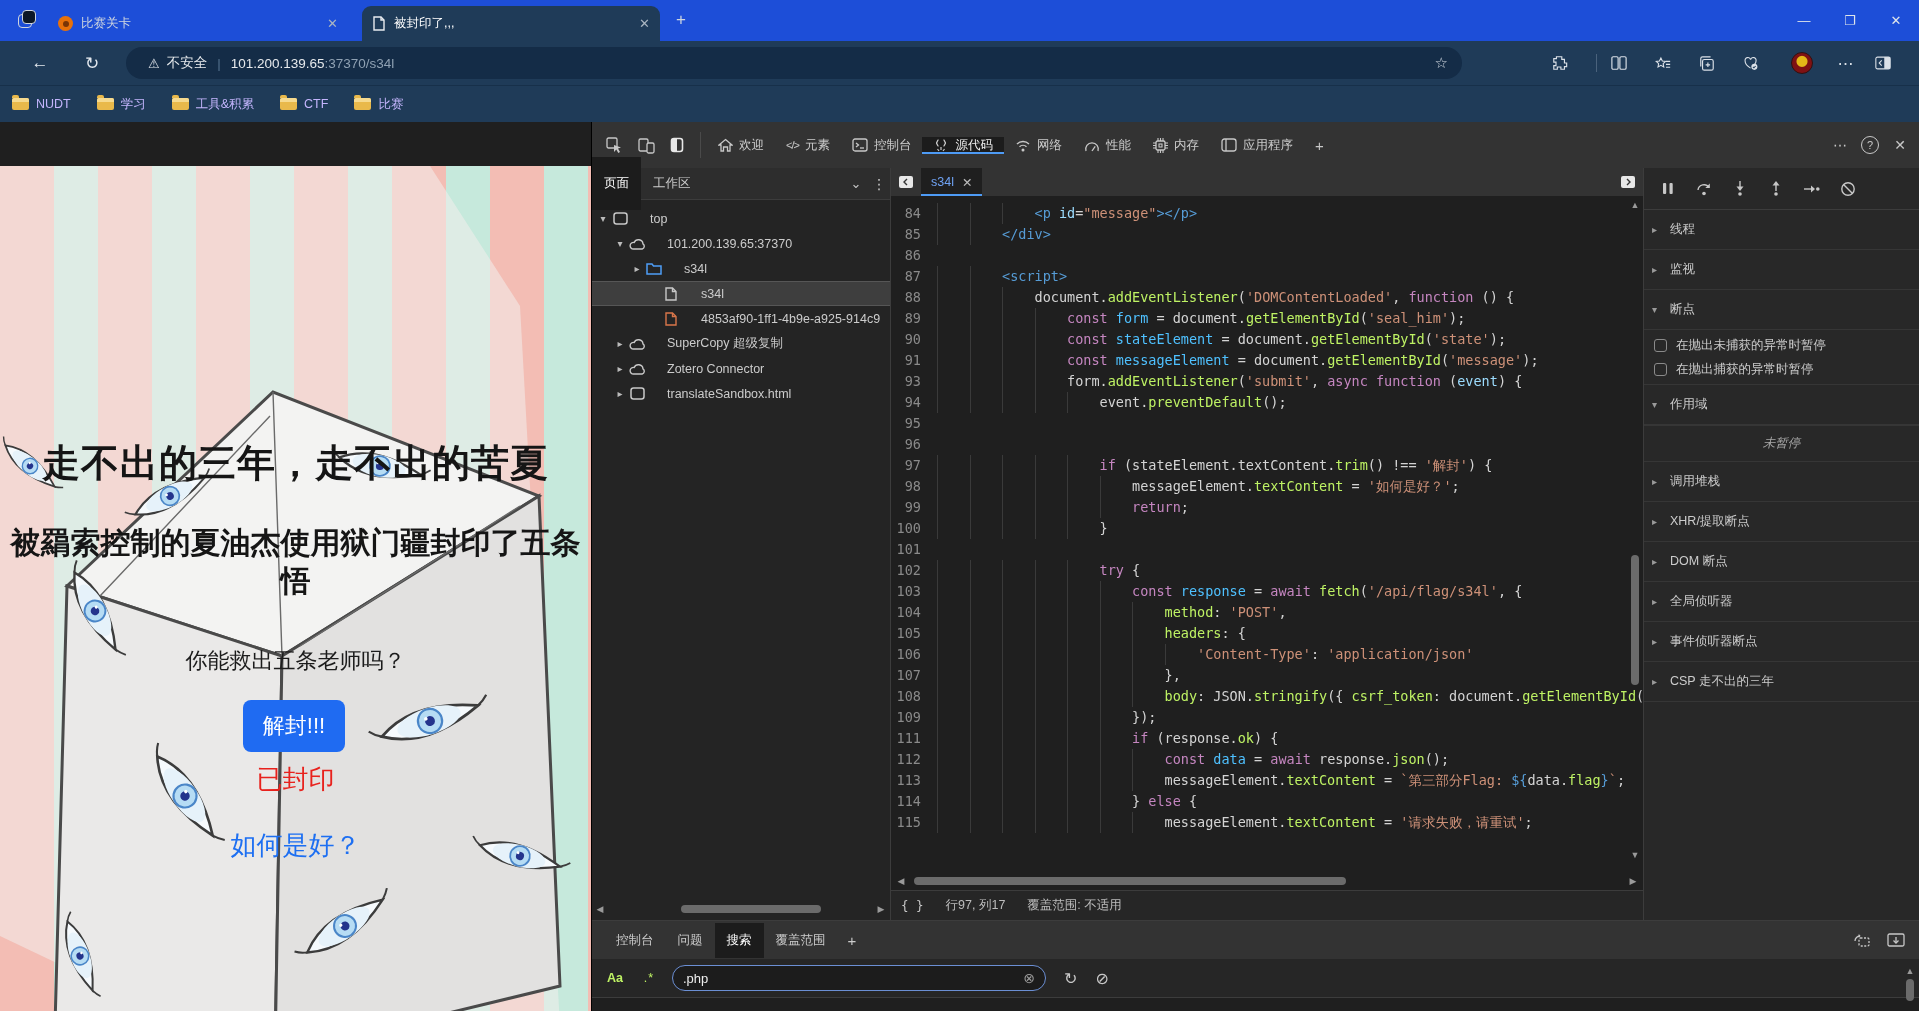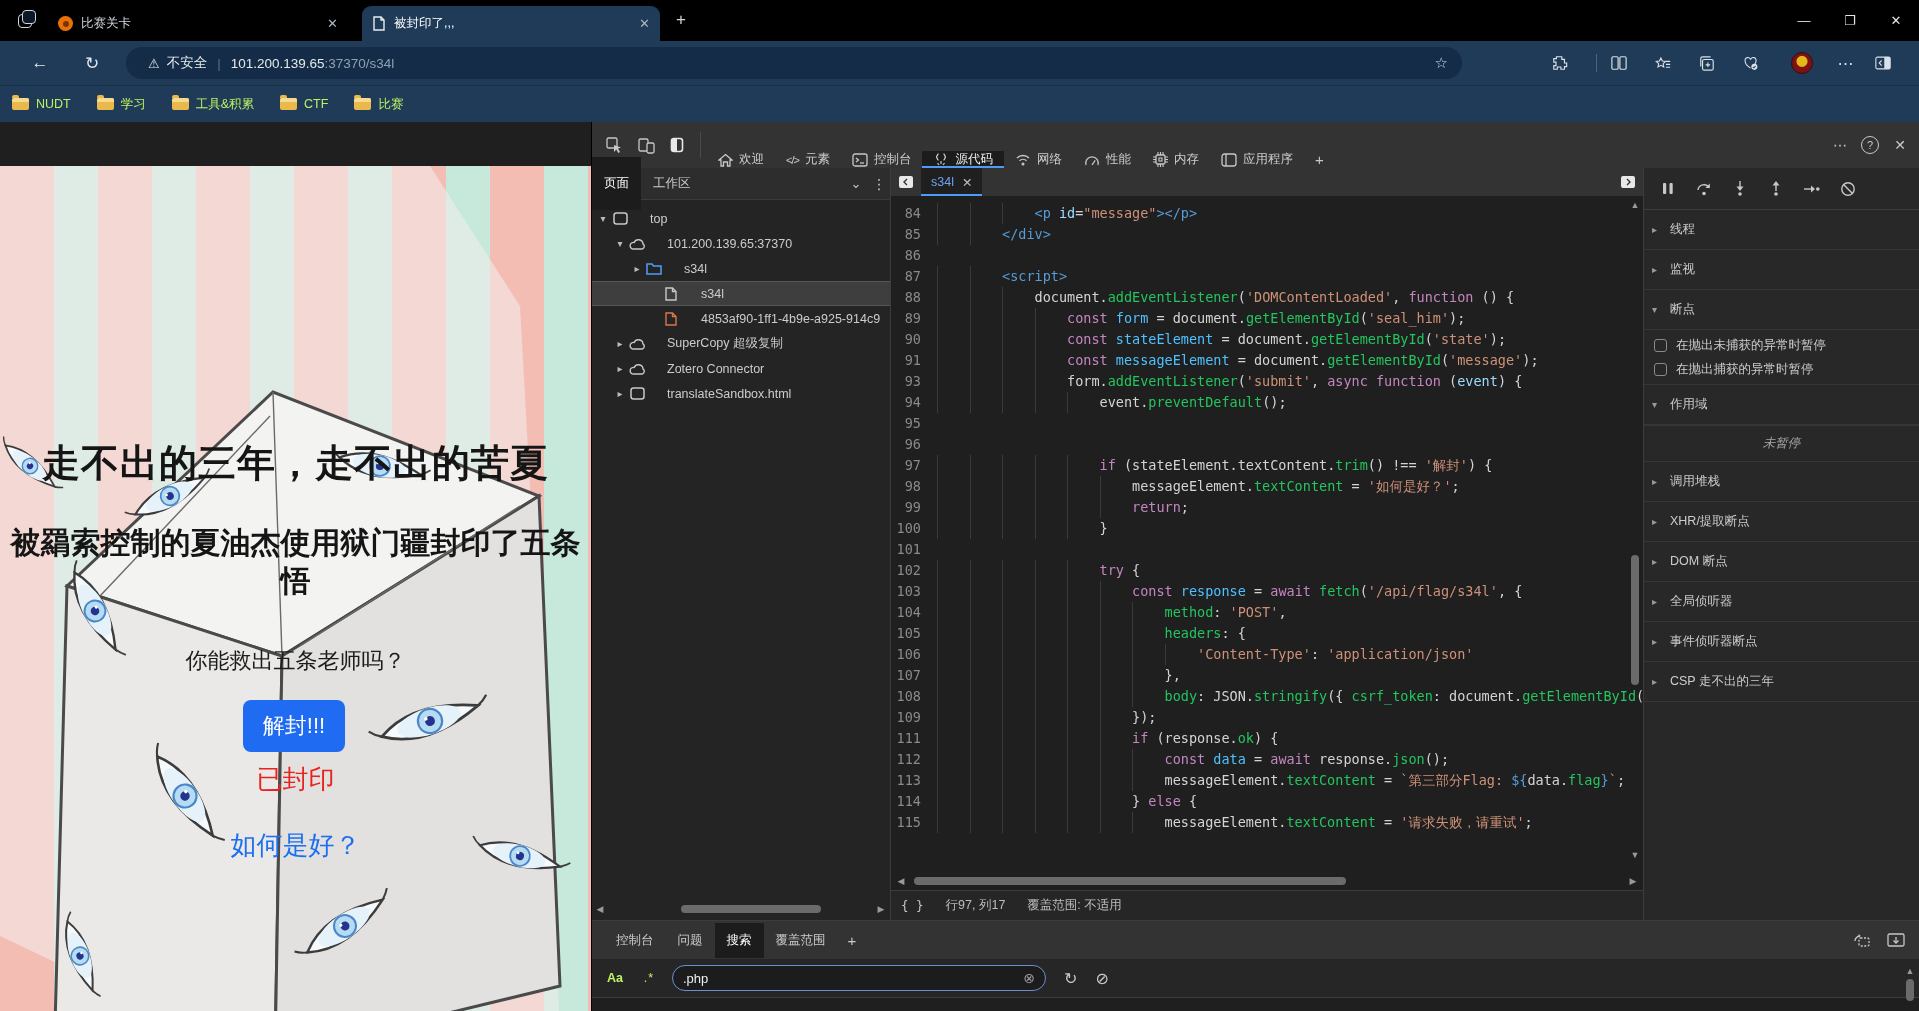--- a/index.html
+++ b/index.html
@@ -1,21 +1,21 @@
 <!DOCTYPE html>
 <html><head>
 <meta charset="utf-8">
 <style>
   *{margin:0;padding:0;box-sizing:border-box;}
   html,body{width:1919px;height:1011px;overflow:hidden;background:#000;}
   body{font-family:"Liberation Sans",sans-serif;}
   .screen{position:relative;width:1919px;height:1011px;background:#1f1f1f;overflow:hidden;}
 
   
-  .titlebar{position:absolute;left:0;top:0;width:1919px;height:41px;background:#000000;}
+  .titlebar{position:absolute;left:0;top:0;width:1919px;height:41px;background:#1d4ed8;}
   .ws-icon{position:absolute;left:18px;top:10px;width:20px;height:20px;color:#cfd6df;}
   .ws-icon .sq{position:absolute;border:1.6px solid #cfd6df;border-radius:4px;width:14px;height:14px;}
   .tab{position:absolute;top:6px;height:35px;display:flex;align-items:center;padding:0 10px;color:#cfd6df;font-size:12.5px;}
   .tab .fav{margin-right:8px;display:inline-flex;}
   .tab .ttl{flex:1;overflow:hidden;white-space:nowrap;}
   .tab .x{color:#aab6c2;font-size:13px;margin-left:8px;cursor:default;}
   .tab.inactive{left:48px;width:300px;}
   .tab.active{left:362px;width:298px;background:#1f3b58;border-radius:9px 9px 0 0;color:#fff;}
   .fav-orange{width:15px;height:15px;border-radius:50%;background:#e8710a;position:relative;}
   .fav-orange:after{content:"";position:absolute;left:4.5px;top:4.5px;width:6px;height:6px;border-radius:50%;background:#7a3506;}
@@ -30,21 +30,21 @@
   .addr .nsafe{margin-left:7px;}
   .addr .sep{margin:0 10px;color:#54708c;}
   .addr .suffix{color:#8fa1b3;}
   .addr .star{margin-left:auto;margin-right:14px;color:#cfd6df;font-size:15px;}
   .tb-icons{position:absolute;top:9px;right:0;height:26px;display:flex;align-items:center;color:#dbe1e8;}
   .tb-icons .ic{width:30px;display:flex;justify-content:center;margin-right:14px;}
   .tb-div{width:1px;height:18px;background:#4a627c;margin-right:14px;}
   .avatar{width:22px;height:22px;border-radius:50%;background:radial-gradient(circle at 50% 42%,#e3b818 0 5px,#7e1113 6px);border:1px solid #301010;}
 
   .bookmarks{position:absolute;left:0;top:85px;width:1919px;height:37px;background:#1f3b58;border-top:1px solid #17304a;display:flex;align-items:center;padding-left:12px;}
-  .bm{display:flex;align-items:center;margin-right:26px;color:#bef264;font-size:12.5px;}
+  .bm{display:flex;align-items:center;margin-right:26px;color:#c4b5fd;font-size:12.5px;}
   .bm .fold{width:17px;height:12px;background:#e9b94b;border-radius:2px;position:relative;margin-right:7px;}
   .bm .fold:before{content:"";position:absolute;left:0;top:-3px;width:7px;height:3px;background:#e9b94b;border-radius:2px 2px 0 0;}
   .bm .fold:after{content:"";position:absolute;left:0;top:0;width:17px;height:4px;background:#f6da8f;border-radius:2px 2px 0 0;}
 
   
   .page{position:absolute;left:0;top:122px;width:591px;height:889px;overflow:hidden;
         background:repeating-linear-gradient(90deg,#f3bdb4 0 54px,#c6e9dc 54px 98px);margin-top:44px;}
   .page svg.art{position:absolute;left:0;top:0;}
   .pg-h1{position:absolute;left:0;top:272px;width:100%;text-align:center;font-size:38px;font-weight:900;color:#151515;letter-spacing:1px;}
   .pg-h2{position:absolute;left:0;top:358px;width:100%;text-align:center;font-size:30px;font-weight:800;color:#151515;line-height:1.25;}
@@ -88,21 +88,21 @@
   .ed-tabs{height:28px;background:#333;display:flex;align-items:stretch;flex:none;}
   .ed-toggle{width:30px;display:flex;align-items:center;justify-content:center;color:#c8c8c8;}
   .ed-toggle.right{margin-left:auto;}
   .ed-tab{display:flex;align-items:center;gap:8px;padding:0 10px;background:#1f1f1f;color:#6fa2f3;box-shadow:inset 0 -2px 0 #4e9bf5;}
   .ed-tab .x{color:#bbb;}
   .code{position:relative;height:676px;overflow:hidden;flex:none;font-family:"DejaVu Sans Mono","Liberation Mono",monospace;font-size:13.5px;line-height:21px;padding-top:7px;}
   .code-line{display:flex;height:21px;white-space:pre;}
   .ln{width:46px;flex:none;text-align:right;color:#8a8a8a;padding-right:16px;}
   .ind{flex:none;display:inline-block;background:repeating-linear-gradient(to right,#3a3a3a 0 1px,transparent 1px 4ch);}
   .tok-k{color:#c586c0}.tok-t{color:#569cd6}.tok-v{color:#4fc1ff}.tok-p{color:#9cdcfe}
-  .tok-f{color:#22c55e}.tok-s{color:#ce9178}.tok-d{color:#d4d4d4}.tok-n{color:#9cdcfe}
+  .tok-f{color:#bef264}.tok-s{color:#ce9178}.tok-d{color:#d4d4d4}.tok-n{color:#9cdcfe}
   .vscroll{position:absolute;right:2px;top:32px;width:12px;height:660px;}
   .vscroll .up,.vscroll .dn{position:absolute;left:0;width:12px;text-align:center;color:#9a9a9a;font-size:9px;}
   .vscroll .up{top:0}.vscroll .dn{bottom:0}
   .vscroll .vthumb{position:absolute;left:2px;top:355px;width:8px;height:130px;background:#6b6b6b;border-radius:4px;}
   .ed-hscroll{height:18px;flex:none;display:flex;align-items:center;padding:0 4px;}
   .ed-status{height:30px;flex:none;border-top:1px solid #3c3c3c;display:flex;align-items:center;gap:22px;background:#262626;color:#bdbdbd;padding-left:10px;}
   .ed-status .brace{font-family:"DejaVu Sans Mono",monospace;color:#c8c8c8;}
 
   
   .debugger{width:276px;flex:none;background:#282828;border-left:1px solid #3c3c3c;}
@@ -305,21 +305,21 @@
             <rect x="9" y="6" width="7" height="10" rx="1.5" fill="#333" stroke="#c8c8c8" stroke-width="1.3"></rect>
           </svg>
       </span>
       <span class="dt-ibtn">
         <svg class="ic" width="17" height="16" viewBox="0 0 17 16">
             <rect x="1.5" y="1.5" width="11" height="13" rx="2.5" fill="none" stroke="#e8e8e8" stroke-width="1.6"></rect>
             <path d="M4 1.5h3v13H4a2.5 2.5 0 0 1-2.5-2.5v-8A2.5 2.5 0 0 1 4 1.5z" fill="#e8e8e8"></path>
           </svg>
       </span>
       <span class="dt-vdiv"></span>
-      <div id="dt-tabs" style="display:flex;align-items:flex-end;">
+      <div id="dt-tabs" style="display:flex;align-items:center;">
           <div class="dt-tab">
             <span>
               <svg class="ic" width="15" height="14" viewBox="0 0 15 14">
                 <path d="M7.5 1.5L14 7h-2v6H9.5V9h-4v4H3V7H1z" fill="none" stroke="#c8c8c8" stroke-width="1.3"></path>
               </svg>
             </span>
             <span>欢迎</span>
           </div>
           <div class="dt-tab">
             <span><span style="font-size:11px;color:#c8c8c8;letter-spacing:-1px;">&lt;/&gt;</span></span>

